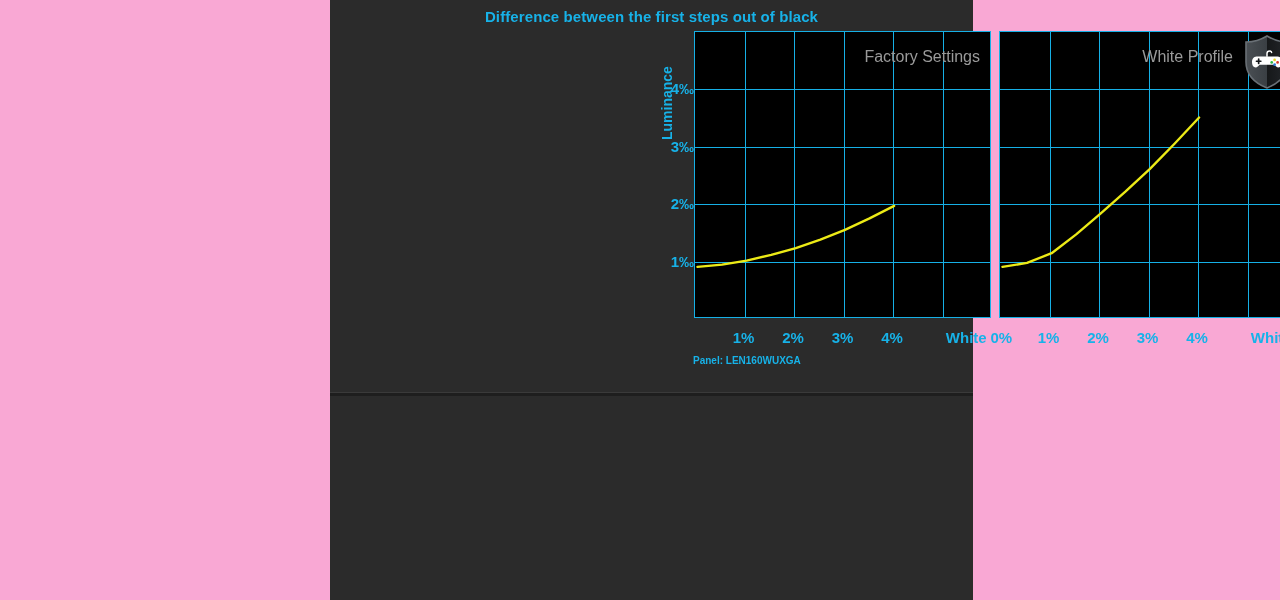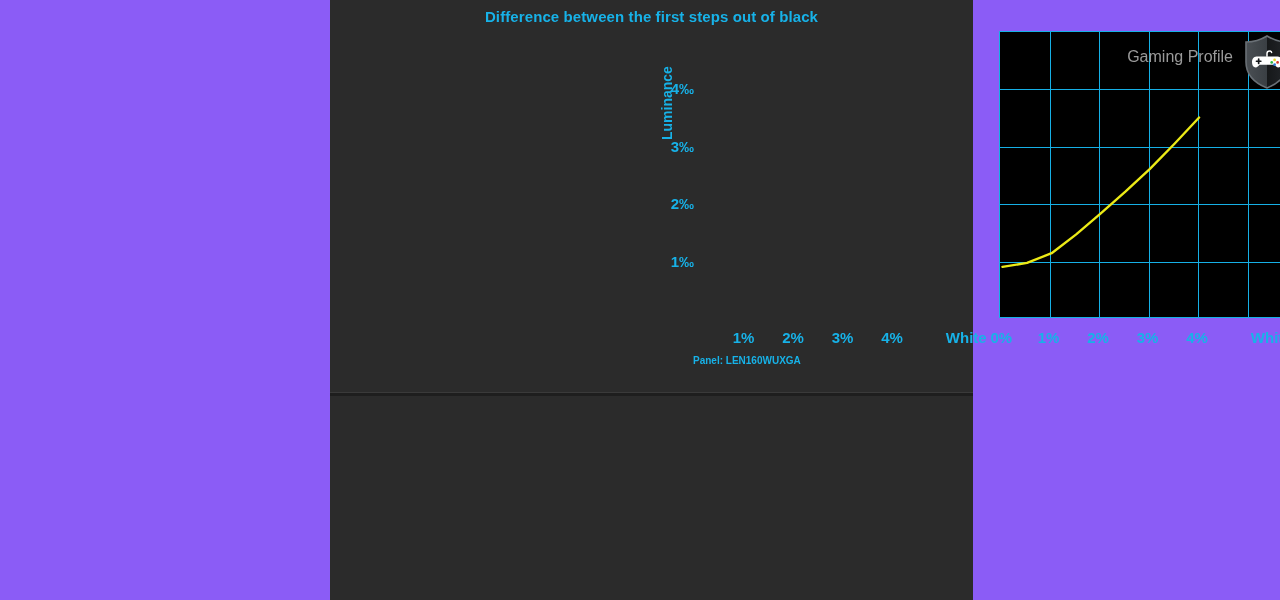--- a/index.html
+++ b/index.html
@@ -8,21 +8,21 @@
     background: #ffffff;
     width: 1280px;
     height: 600px;
     overflow: hidden;
     font-family: "Liberation Sans", sans-serif;
   }
   #root {
     position: relative;
     width: 1280px;
     height: 600px;
-    background: #8b5cf6;
+    background: #f9a8d4;
   }
 
   
   #panel-top {
     position: absolute;
     left: 330px;
     top: 0px;
     width: 643px;
     height: 392px;
     background: #2b2b2b;
@@ -164,37 +164,54 @@
 </style>
 </head>
 <body>
 
 <div id="root">
 
   <div id="panel-top">
 
     <div id="chart-title">Difference between the first steps out of black</div>
 
+    <div id="plot-left" class="plot">
+      <div class="gridlines">
+          <div class="gl-v" style="left: 50px;"></div>
+          <div class="gl-v" style="left: 99px;"></div>
+          <div class="gl-v" style="left: 149px;"></div>
+          <div class="gl-v" style="left: 198px;"></div>
+          <div class="gl-v" style="left: 248px;"></div>
+          <div class="gl-h" style="top: 230px;"></div>
+          <div class="gl-h" style="top: 172px;"></div>
+          <div class="gl-h" style="top: 115px;"></div>
+          <div class="gl-h" style="top: 57px;"></div>
+        </div>
+      <svg class="curve-svg" viewBox="0 0 297 287" preserveAspectRatio="none">
+        <polyline id="curve-path-left" fill="none" stroke="#ecea16" stroke-width="2.4" stroke-linejoin="round" stroke-linecap="round" points="2.48,236.49 27.23,234.19 51.98,230.17 76.72,224.43 101.47,217.55 126.22,208.94 150.97,199.18 175.72,187.70 200.47,175.07"></polyline>
+      </svg>
+      <div class="plot-caption">Factory Settings</div>
+    </div>
 
     <div id="plot-right" class="plot">
       <div class="gridlines">
           <div class="gl-v" style="left: 50px;"></div>
           <div class="gl-v" style="left: 99px;"></div>
           <div class="gl-v" style="left: 149px;"></div>
           <div class="gl-v" style="left: 198px;"></div>
           <div class="gl-v" style="left: 248px;"></div>
           <div class="gl-h" style="top: 230px;"></div>
           <div class="gl-h" style="top: 172px;"></div>
           <div class="gl-h" style="top: 115px;"></div>
           <div class="gl-h" style="top: 57px;"></div>
         </div>
       <svg class="curve-svg" viewBox="0 0 297 287" preserveAspectRatio="none">
         <polyline id="curve-path-right" fill="none" stroke="#ecea16" stroke-width="2.4" stroke-linejoin="round" stroke-linecap="round" points="2.48,236.49 27.23,232.47 51.98,222.71 76.72,203.77 101.47,182.53 126.22,160.72 150.97,137.76 175.72,112.50 200.47,86.10"></polyline>
       </svg>
-      <div class="plot-caption">Gaming Profile</div>
+      <div class="plot-caption">White Profile</div>
 
       <svg id="gaming-badge" viewBox="0 0 52 56">
         <defs>
           <linearGradient id="shieldGrad" x1="0" y1="0" x2="1" y2="0">
             <stop offset="0%" stop-color="#4a4f54"></stop>
             <stop offset="49%" stop-color="#3a3f44"></stop>
             <stop offset="51%" stop-color="#16181a"></stop>
             <stop offset="100%" stop-color="#23262a"></stop>
           </linearGradient>
         </defs>

